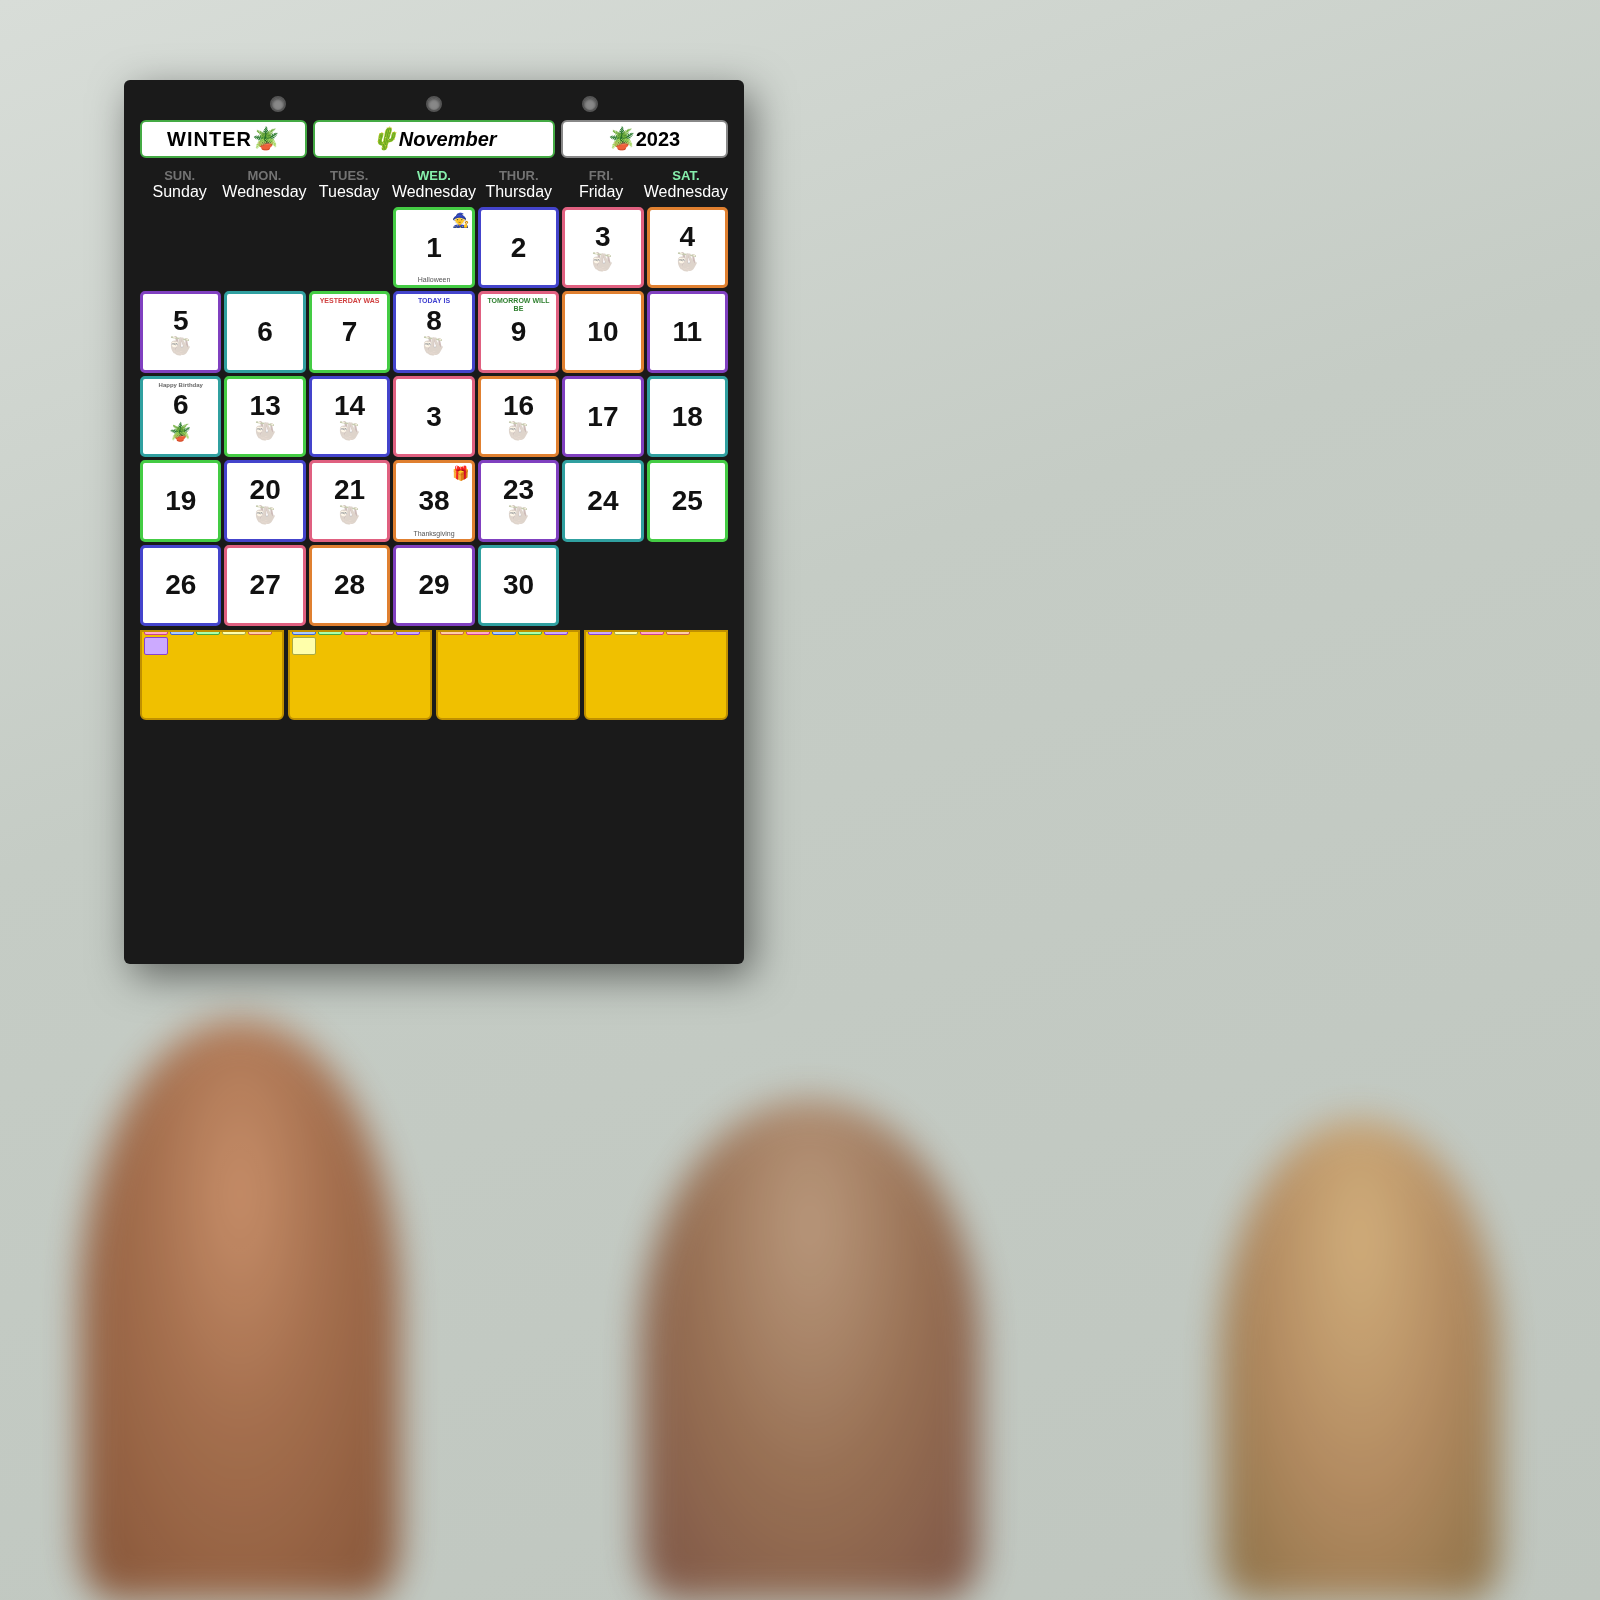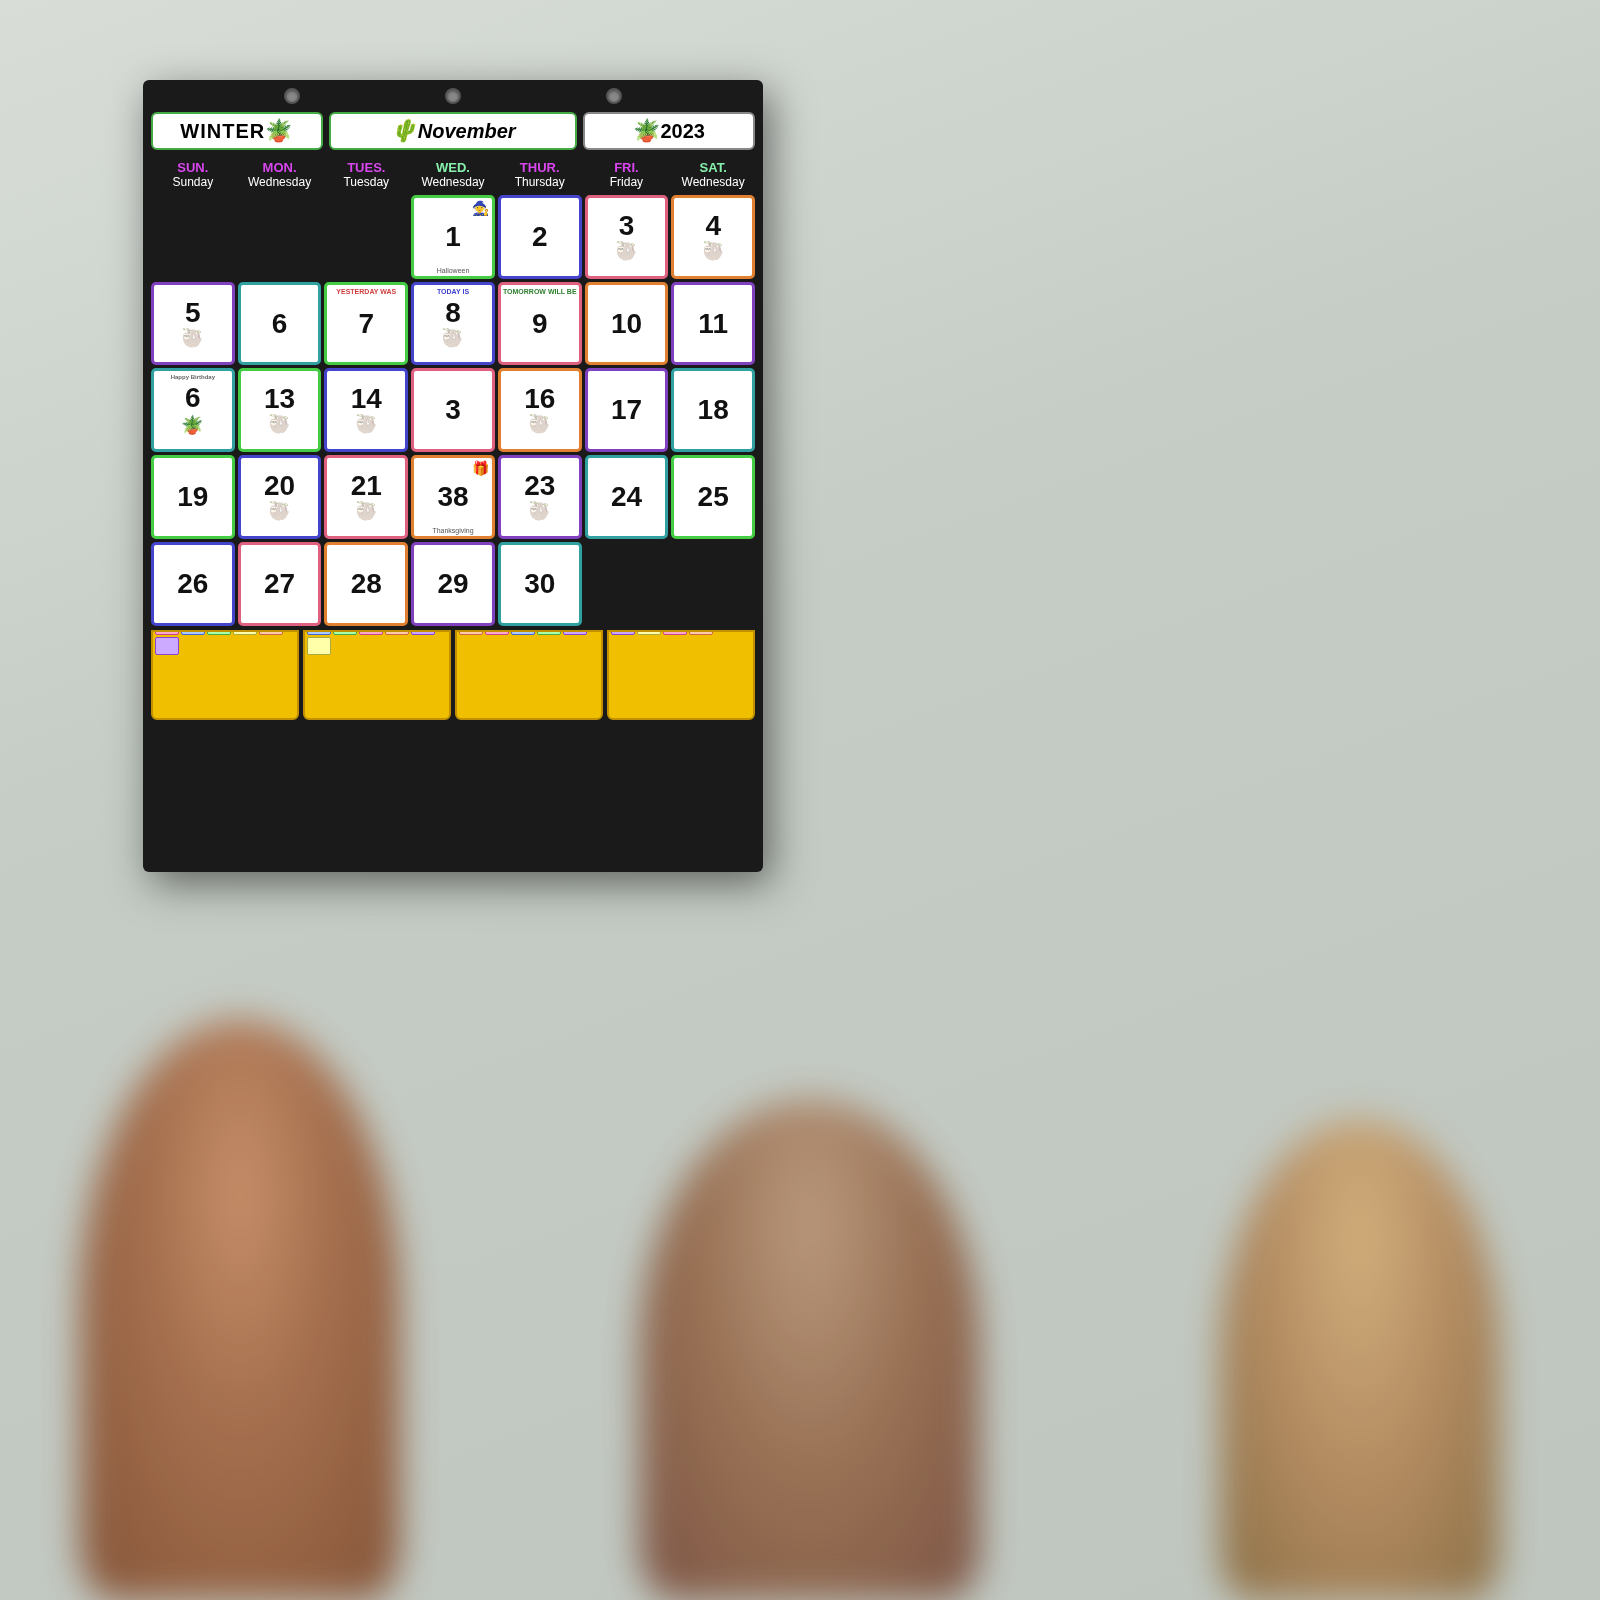--- a/index.html
+++ b/index.html
@@ -58,26 +58,26 @@
       height: 480px;
       background: radial-gradient(ellipse at 50% 25%, #d4aa70 0%, #b08050 50%, #806030 100%);
       border-radius: 50% 50% 10% 10%;
       margin-right: -20px;
     }
 
     
     .calendar-board {
       position: absolute;
       top: 80px;
-      left: 143px;
+      left: 124px;
       width: 620px;
-      height: 792px;
+      height: 884px;
       background: #1a1a1a;
       border-radius: 6px;
-      padding: 8px;
+      padding: 16px;
       box-shadow: 8px 12px 40px rgba(0,0,0,0.5);
     }
 
     
     .holes {
       display: flex;
       justify-content: space-around;
       margin-bottom: 8px;
       padding: 0 60px;
     }
@@ -137,30 +137,30 @@
     }
 
     .day-header {
       text-align: center;
       padding: 2px 0;
     }
 
     .day-header .abbr {
       font-weight: bold;
       font-size: 13px;
-      color: #d946ef;
+      color: #737373;
       font-family: 'Arial Black', sans-serif;
     }
 
     .day-header .abbr.green {
       color: #86efac;
     }
 
     .day-header .full {
-      font-size: 12px;
+      font-size: 16px;
       color: white;
     }
 
     
     .calendar-grid {
       display: grid;
       grid-template-columns: repeat(7, 1fr);
       gap: 3px;
       margin-bottom: 4px;
     }

